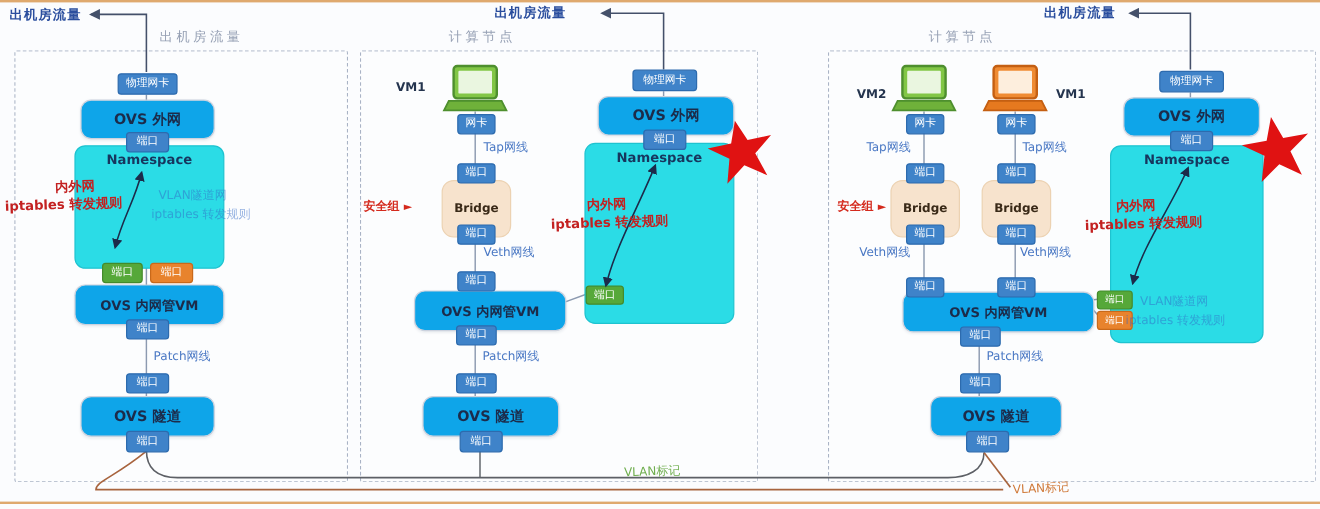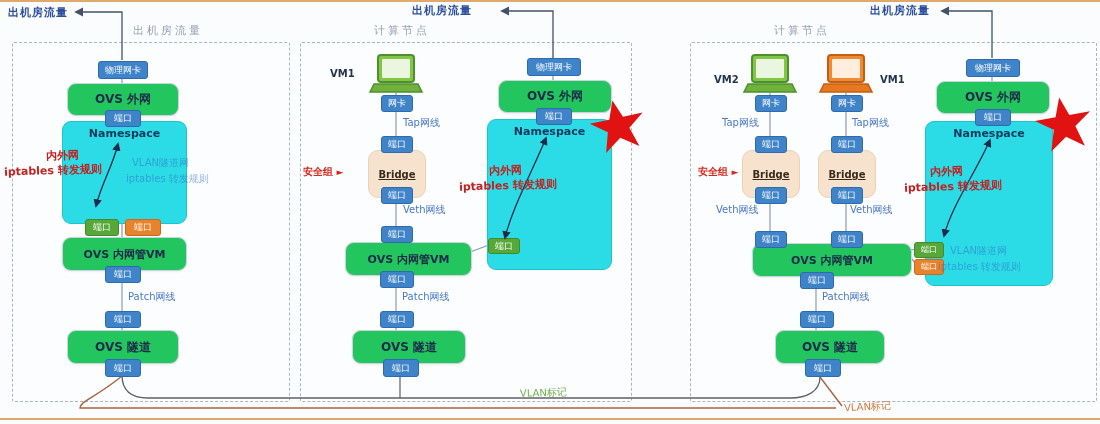--- a/index.html
+++ b/index.html
@@ -2,28 +2,28 @@
 <html><head>
 <meta charset="utf-8">
 <style>
   html,body{margin:0;padding:0;}
   body{font-family:"DejaVu Sans",sans-serif;}
   .canvas{position:relative;width:1100px;height:424px;background:#fbfcfe;overflow:hidden;}
   .edge-line{position:absolute;left:0;width:1100px;height:2px;background:#dfa96e;z-index:1;}
   .panel{position:absolute;border:1.5px dashed #a9b3c5;border-radius:2px;background:rgba(255,255,255,.35);z-index:0;}
   .panel-title{position:absolute;font-size:11px;color:#96a0b4;letter-spacing:3px;z-index:2;white-space:nowrap;}
   .traffic-label{position:absolute;font-size:11px;font-weight:bold;color:#2b4e9e;z-index:4;white-space:nowrap;letter-spacing:1px;}
-  .node-box{position:absolute;background:#22c55e;border:1.5px solid #ccd2de;border-radius:9px;display:flex;align-items:center;justify-content:center;font-size:12px;font-weight:bold;color:#1c2b4a;z-index:2;white-space:nowrap;box-shadow:0 1px 2px rgba(40,60,90,.08);}
+  .node-box{position:absolute;background:#0ea5e9;border:1.5px solid #ccd2de;border-radius:9px;display:flex;align-items:center;justify-content:center;font-size:12px;font-weight:bold;color:#1c2b4a;z-index:2;white-space:nowrap;box-shadow:0 1px 2px rgba(40,60,90,.08);}
   .badge{position:absolute;display:flex;align-items:center;justify-content:center;color:#fff;font-size:9px;border-radius:3px;z-index:3;white-space:nowrap;line-height:1;}
   .b-blue{background:#3f83c9;border:1px solid #2d6bae;}
   .b-green{background:#56a839;border:1px solid #448a2b;}
   .b-orange{background:#e8832d;border:1px solid #c9691a;}
   .cyan-box{position:absolute;background:#2bdce6;border:1px solid #1ec3d0;border-radius:9px;z-index:2;}
   .cyan-title{position:absolute;width:100%;text-align:center;top:5px;font-size:11px;font-weight:bold;color:#17365e;}
-  .bridge-box{position:absolute;background:#f7e3cd;border:1.5px solid #ecd2b2;border-radius:10px;display:flex;align-items:center;justify-content:center;font-size:10px;font-weight:bold;color:#3a2a18;z-index:2;text-decoration:underline;}
+  .bridge-box{position:absolute;background:#f7e3cd;border:1.5px solid #ecd2b2;border-radius:10px;display:flex;align-items:center;justify-content:center;font-size:10px;font-weight:bold;color:#3a2a18;z-index:2;}
   .wire-label{position:absolute;font-size:10px;color:#4a78c4;z-index:3;white-space:nowrap;}
   .red-note{position:absolute;font-size:11px;font-weight:bold;color:#c32121;z-index:4;white-space:nowrap;transform:rotate(-2deg);}
   .faded-note{position:absolute;font-size:10px;color:rgba(50,105,200,.5);z-index:4;white-space:nowrap;}
   .secgroup{position:absolute;font-size:10px;font-weight:bold;color:#d42a1d;z-index:4;white-space:nowrap;}
   .secgroup .arr{color:#d42a1d;font-size:9px;}
   .vlan-green{position:absolute;font-size:10px;color:#6fae4e;z-index:4;white-space:nowrap;transform:rotate(-2deg);}
   .vlan-orange{position:absolute;font-size:10px;color:#d07a3a;z-index:4;white-space:nowrap;transform:rotate(-3deg);}
   .vm-label{position:absolute;font-size:10px;font-weight:bold;color:#24344e;z-index:3;white-space:nowrap;}
   svg.overlay{position:absolute;left:0;top:0;z-index:1;pointer-events:none;}
   svg.overlay-top{position:absolute;left:0;top:0;z-index:3;pointer-events:none;}

